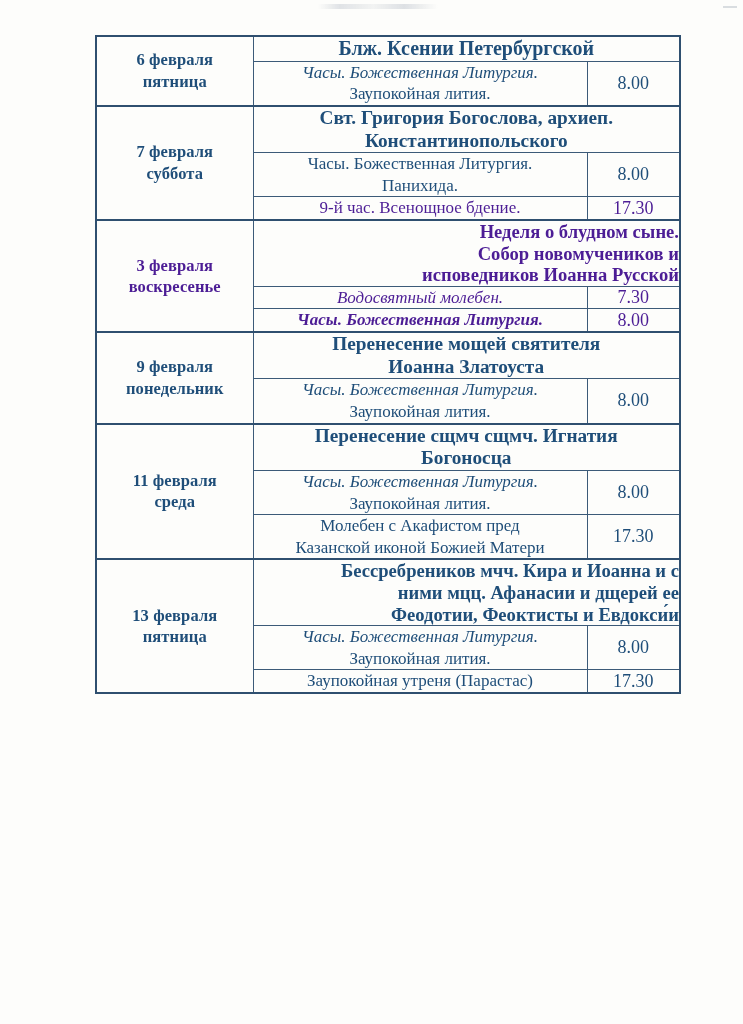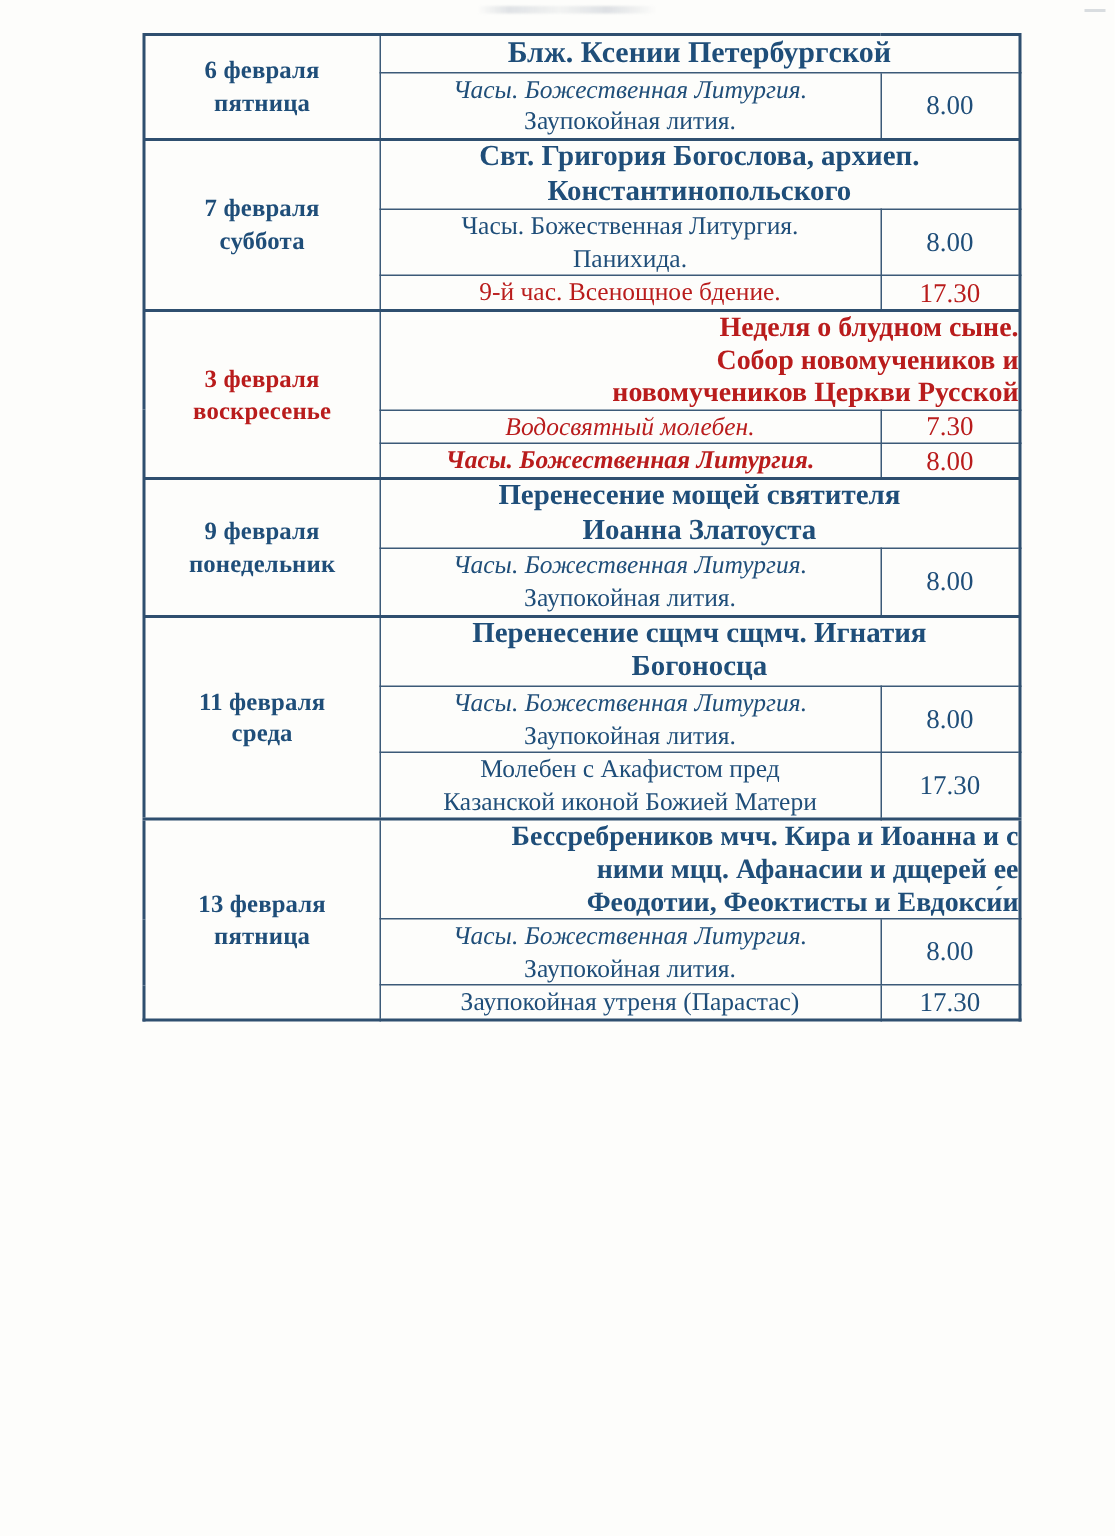--- a/index.html
+++ b/index.html
@@ -37,21 +37,21 @@
     right: 6px;
     width: 14px;
     height: 2px;
     background: rgba(150,160,175,0.35);
     filter: blur(0.5px);
   }
 
   .sheet {
     position: absolute;
     left: 95px;
-    top: 22px;
+    top: 35px;
     width: 584px;
   }
 
   table.schedule {
     border-collapse: collapse;
     width: 100%;
     table-layout: fixed;
   }
 
   
@@ -108,21 +108,21 @@
   
   td.time-cell {
     font-weight: normal;
     font-size: 18px;
     padding: 7px 4px;
     white-space: nowrap;
   }
 
   
   .c-blue { color: #1f4e79; }
-  .c-red  { color: #b91c1c; }
+  .c-red  { color: #4c1d95; }
 </style>
 </head>
 <body>
 
 <div class="scan-artifact"></div>
 <div class="scan-edge"></div>
 
 <div class="sheet">
   <table class="schedule">
     <colgroup>
@@ -171,21 +171,21 @@
           <td class="time-cell c-red">17.30</td>
         </tr>
         <tr class="group-start">
           <td class="date-cell c-red" rowspan="3">
             <span class="date-line">3 февраля</span>
             <span class="date-line">воскресенье</span>
           </td>
           <td colspan="2" class="title-cell c-red tighter">
             <span style="display: block;">Неделя о блудном сыне.</span>
             <span style="display: block;">Собор новомучеников и</span>
-            <span style="display: block;">новомучеников Церкви Русской</span>
+            <span style="display: block;">исповедников Иоанна Русской</span>
           </td>
         </tr>
         <tr>
           <td class="service-cell c-red">
             <span class="ln it">Водосвятный молебен.</span>
           </td>
           <td class="time-cell c-red">7.30</td>
         </tr>
         <tr class="sub-row">
           <td class="service-cell c-red">

